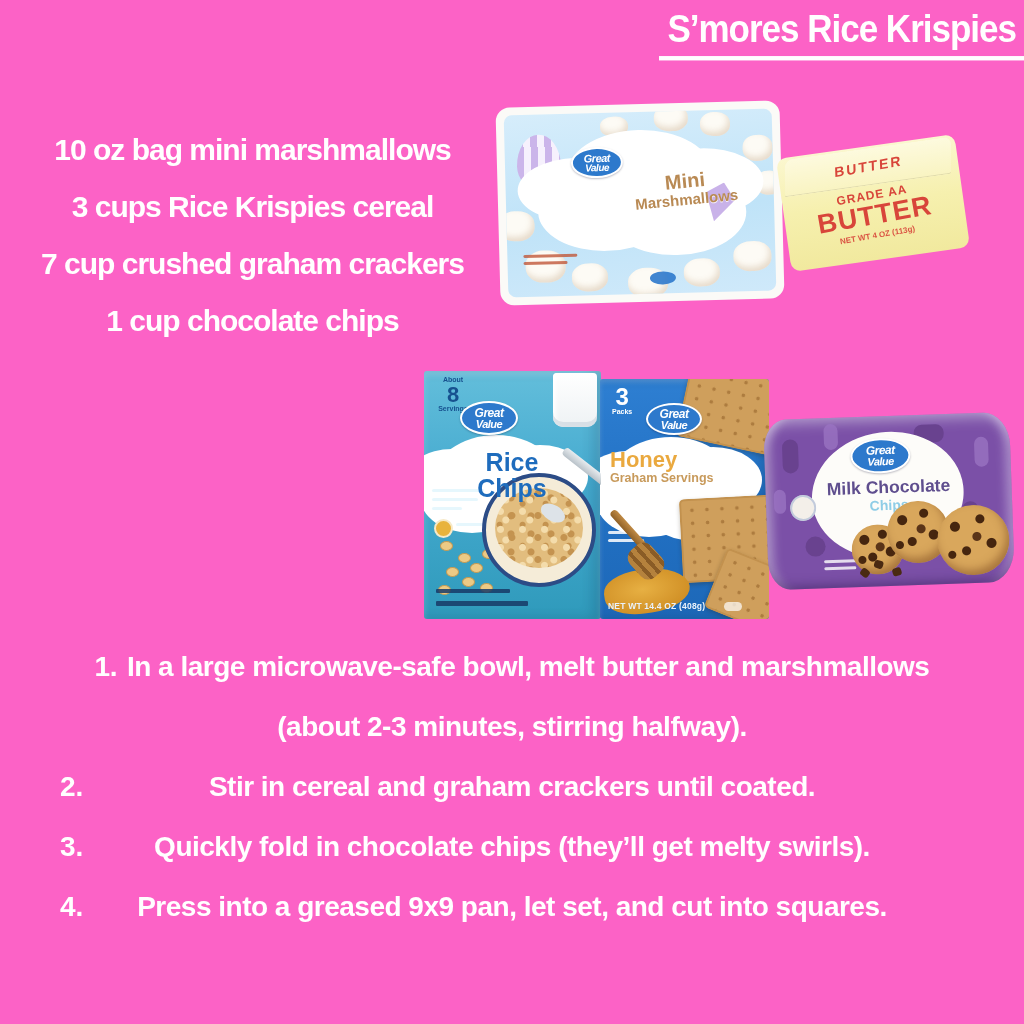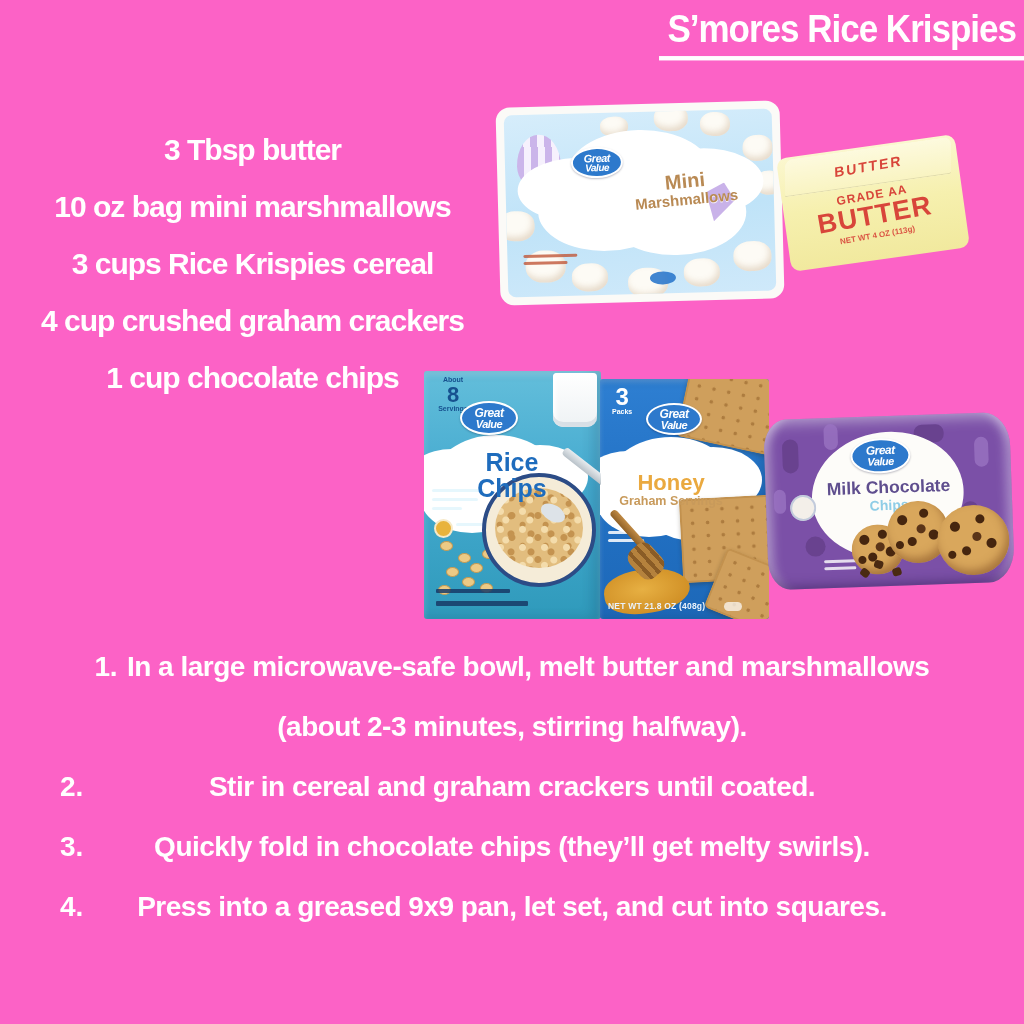--- a/index.html
+++ b/index.html
@@ -98,21 +98,21 @@
   .packs{position:absolute;left:12px;top:6px;text-align:center;color:#fff;}
   .packs .pc{font-size:24px;line-height:23px;}
   .packs .pw{font-size:7px;line-height:8px;}
   .cracker{position:absolute;background-color:#cf9f5c;border-radius:5px;
     box-shadow:inset 0 0 0 2px #c2914e,0 2px 4px rgba(40,30,10,.25);
     background-image:radial-gradient(circle,#ad7c3f 1.5px,transparent 2.2px);
     background-size:15px 13px;background-position:5px 5px;}
   .gv-g{left:46px;top:24px;width:52px;height:28px;}
   .cloud-g{left:6px;top:58px;width:130px;height:98px;
     box-shadow:-22px 14px 0 -12px #fff,24px 16px 0 -10px #fff,42px -6px 0 -16px #fff,-42px -4px 0 -18px #fff;}
-  .graham-name{position:absolute;left:10px;top:92px;width:122px;text-align:center;z-index:4;}
+  .graham-name{position:absolute;left:10px;top:69px;width:122px;text-align:left;z-index:4;}
   .graham-name .n1{color:#eaa93f;font-size:22px;line-height:23px;}
   .graham-name .n2{color:#c89a5b;font-size:12.5px;line-height:14px;}
   .gb-line{position:absolute;height:3px;border-radius:2px;background:rgba(255,255,255,.85);}
   .honey-pool{position:absolute;left:4px;top:190px;width:86px;height:44px;transform:rotate(-8deg);
     background:radial-gradient(ellipse at 45% 45%,#e7b043 0%,#d08f25 75%);border-radius:50% 60% 55% 50%;}
   .dipper-handle{position:absolute;left:4px;top:146px;width:48px;height:8px;border-radius:4px;
     background:linear-gradient(#c08a44,#8f6128);transform:rotate(48deg);}
   .dipper-head{position:absolute;left:28px;top:168px;width:36px;height:28px;border-radius:10px;
     background:repeating-linear-gradient(0deg,#b5823d 0 5px,#8a5c26 5px 9px);transform:rotate(48deg);}
   .graham-net{position:absolute;left:8px;top:222px;font-size:8.5px;color:#eaf2fb;letter-spacing:.2px;white-space:nowrap;}
@@ -153,24 +153,23 @@
 </head>
 <body>
 
 <div class="canvas">
 
   <div class="title">
     <span class="title-text">S’mores Rice Krispies</span>
   </div>
 
   <div class="ingredients">
-    <div class="ing">3 Tbsp butter</div>
     <div class="ing">10 oz bag mini marshmallows</div>
     <div class="ing">3 cups Rice Krispies cereal</div>
-    <div class="ing">4 cup crushed graham crackers</div>
+    <div class="ing">7 cup crushed graham crackers</div>
     <div class="ing">1 cup chocolate chips</div>
   </div>
 
   <div class="bag-marsh">
     <div class="bag-sky">
       <div class="balloon">
         <div class="balloon-env"></div>
         <div class="balloon-basket"></div>
       </div>
       <div class="mallow" style="left:96px;top:4px;width:28px;height:20px;"></div>
@@ -267,21 +266,21 @@
     </div>
     <div class="cracker" style="right:-4px;top:118px;width:92px;height:84px;transform:rotate(-3deg);"></div>
     <div class="cracker" style="right:-18px;top:180px;width:74px;height:64px;transform:rotate(22deg);"></div>
     <div class="gb-line" style="left:8px;top:128px;width:50px;"></div>
     <div class="gb-line" style="left:8px;top:136px;width:42px;"></div>
     <div class="gb-line" style="left:8px;top:152px;width:46px;"></div>
     <div class="gb-line" style="left:8px;top:160px;width:36px;"></div>
     <div class="honey-pool"></div>
     <div class="dipper-handle"></div>
     <div class="dipper-head"></div>
-    <div class="graham-net">NET WT 21.8 OZ (408g)</div>
+    <div class="graham-net">NET WT 14.4 OZ (408g)</div>
     <div class="gb-dot"></div>
   </div>
 
   <div class="bag-chips">
     <div class="pp" style="left:18px;top:20px;width:16px;height:34px;"></div>
     <div class="pl" style="left:60px;top:6px;width:14px;height:26px;"></div>
     <div class="pp" style="left:150px;top:10px;width:30px;height:18px;"></div>
     <div class="pl" style="left:210px;top:24px;width:14px;height:30px;"></div>
     <div class="pp" style="left:196px;top:88px;width:16px;height:34px;"></div>
     <div class="pp" style="left:38px;top:118px;width:20px;height:20px;border-radius:50%;"></div>

